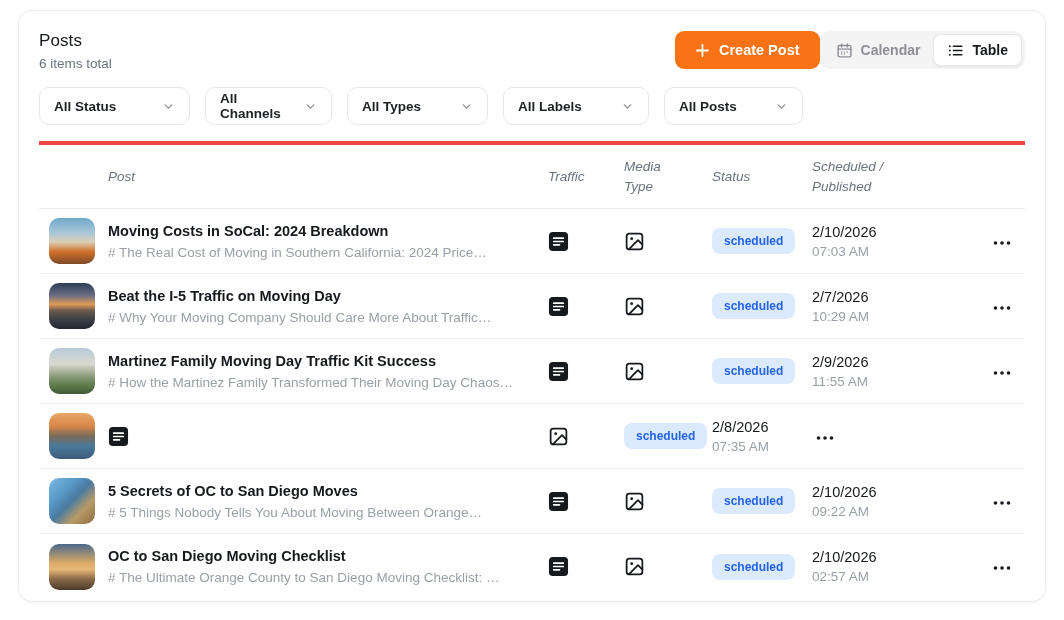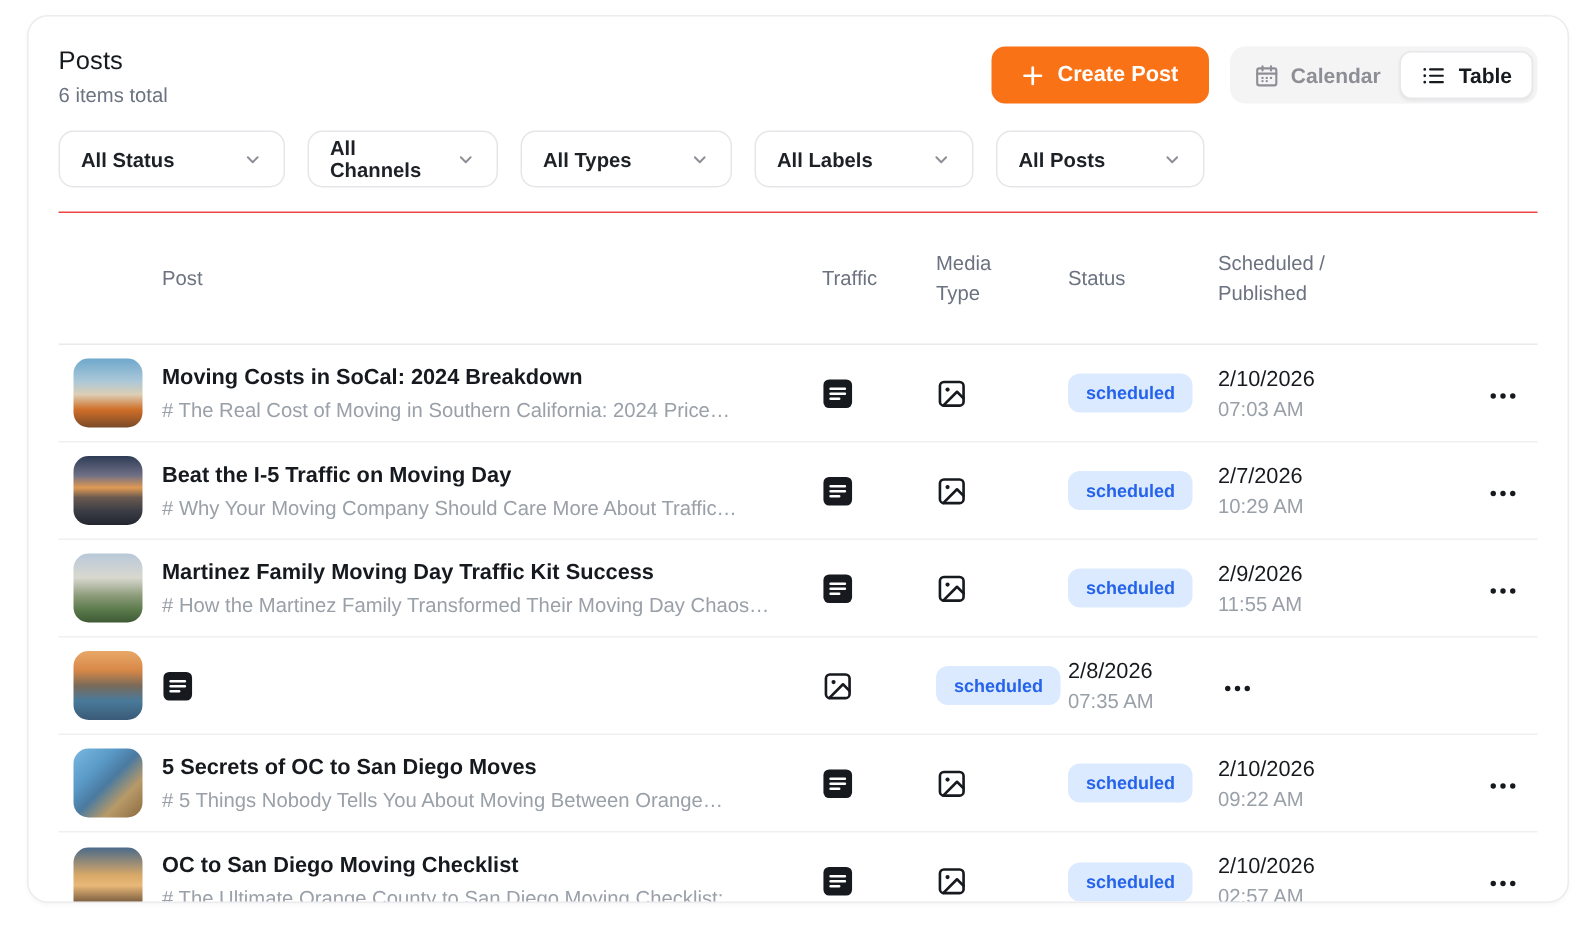--- a/index.html
+++ b/index.html
@@ -7,21 +7,21 @@
   .card {
     position:absolute; left:18px; top:10px; width:1028px; height:592px;
     background:#ffffff; border:1px solid #ececef; border-radius:14px;
     box-shadow:0 1px 3px rgba(0,0,0,0.04);
     padding:20px 20px 0 20px; overflow:hidden;
   }
   
   .topbar { display:flex; justify-content:space-between; align-items:flex-start; }
   .page-title { font-size:17px; font-weight:400; letter-spacing:.1px; }
   .items-total { font-size:13.5px; color:#6b7280; margin-top:5px; }
-  .topbar-right { display:flex; gap:14px; align-items:center; }
+  .topbar-right { display:flex; align-items:center; }
   .btn-create {
     display:flex; align-items:center; gap:9px; border:none; cursor:pointer;
     background:#f97316; color:#ffffff; font-family:inherit;
     font-size:14.5px; font-weight:700; padding:0 20px; height:38px; border-radius:9px;
   }
   .segmented { display:flex; align-items:center; background:#f4f4f5; border-radius:10px; padding:3px; height:38px; }
   .seg-btn {
     display:flex; align-items:center; gap:8px; border:none; background:transparent; cursor:pointer;
     font-family:inherit; font-size:14px; font-weight:600; color:#8e8e96; padding:0 13px; height:32px; border-radius:8px;
   }
@@ -31,21 +31,21 @@
   .filter {
     display:flex; align-items:center; justify-content:space-between; cursor:pointer;
     background:#ffffff; border:1px solid #e6e6ea; border-radius:10px; height:38px; padding:0 14px;
     font-size:13.5px; font-weight:600; color:#1d2025;
   }
   .filter .chev { margin-left:12px; display:flex; }
   .f-status{width:151px}.f-channels{width:127px}.f-types{width:141px}.f-labels{width:146px}.f-posts{width:139px}
   
   .table { margin-top:16px; }
   .tgrid { display:grid; grid-template-columns:69px 1fr 76px 88px 100px 177px 36px; align-items:center; }
-  .thead { border-top:1px solid #ef4444; border-bottom:1px solid #eaeaee; min-height:44px; padding:24px 0; }
+  .thead { border-top:4px solid #ef4444; border-bottom:1px solid #eaeaee; min-height:44px; padding:12px 0;font-style:italic; }
   .th { font-size:13.5px; color:#6b7280; font-weight:400; line-height:1.45; }
   .th.wrap { max-width:95px; }
   .trow { min-height:65px; border-bottom:1px solid #f0f0f2; }
   .trow:last-child { border-bottom:none; }
   .thumb { width:46px; height:46px; border-radius:10px; margin-left:10px; }
   .t1 { background:linear-gradient(180deg,#6fa8cc 0%,#a9c7d8 32%,#dccfb6 52%,#d06e28 74%,#7a4a28 100%); }
   .t2 { background:linear-gradient(180deg,#2e3c55 0%,#6e6f85 28%,#e09a54 46%,#6b5a50 60%,#3a3d45 80%,#23262e 100%); }
   .t3 { background:linear-gradient(180deg,#b9c9d9 0%,#d9d8cf 35%,#8a9a78 62%,#5a7a4a 82%,#3e5a36 100%); }
   .t4 { background:linear-gradient(180deg,#e8a868 0%,#d88848 28%,#7a6a58 50%,#4a7a9a 72%,#3a5a78 100%); }
   .t5 { background:linear-gradient(135deg,#7ab8e0 0%,#5a9ac8 30%,#4a7aa0 50%,#b89a68 72%,#8a6a40 100%); }

